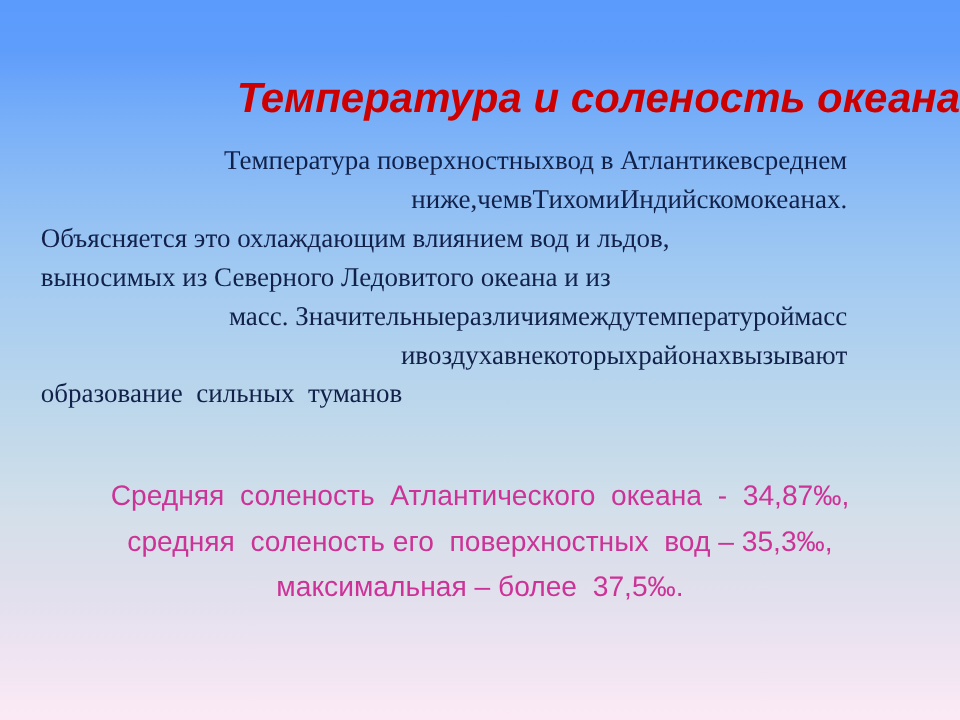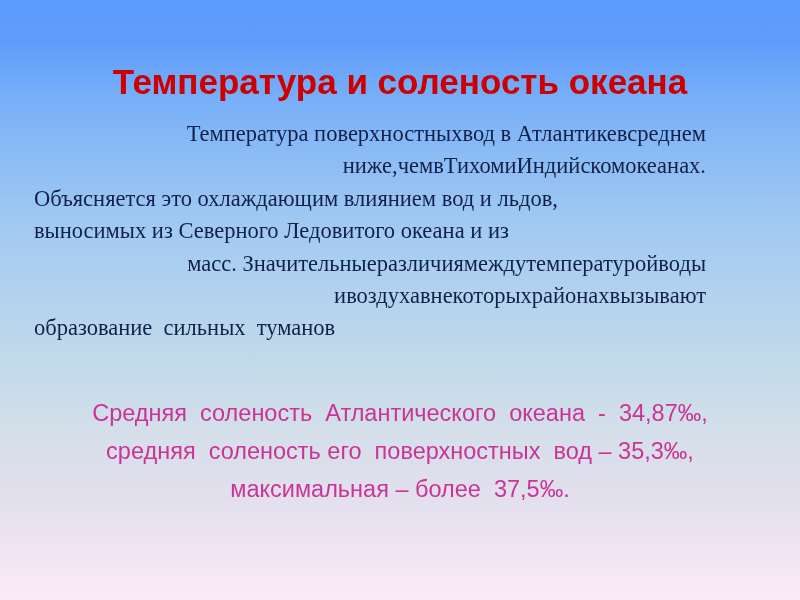--- a/index.html
+++ b/index.html
@@ -37,28 +37,29 @@
         #fbeaf6 100%);
     overflow: hidden;
   }
 
   
   .slide-title {
     position: absolute;
     left: 0;
     top: 38px;
     width: 800px;
-    text-align: center;
+    text-align: right;
     font-family: "Liberation Sans", "DejaVu Sans", sans-serif;
     font-size: 35px;
     font-weight: bold;
     line-height: 42px;
     color: #cc0000;
     letter-spacing: 0px;
     white-space: nowrap;
+    font-style: italic;
   }
 
   
   .body-block {
     position: absolute;
     left: 34px;
     top: 118px;
     width: 672px;
   }
   .body-line {
@@ -122,21 +123,21 @@
     </div>
 
     <span class="body-line">Объясняется это охлаждающим влиянием вод и льдов,</span>
     <span class="body-line">выносимых из Северного Ледовитого океана и из</span>
 
     <div class="body-line justify">
       <span>масс. Значительные</span>
       <span>различия</span>
       <span>между</span>
       <span>температурой</span>
-      <span>воды</span>
+      <span>масс</span>
     </div>
 
     <div class="body-line justify">
       <span>и</span>
       <span>воздуха</span>
       <span>в</span>
       <span>некоторых</span>
       <span>районах</span>
       <span>вызывают</span>
     </div>

